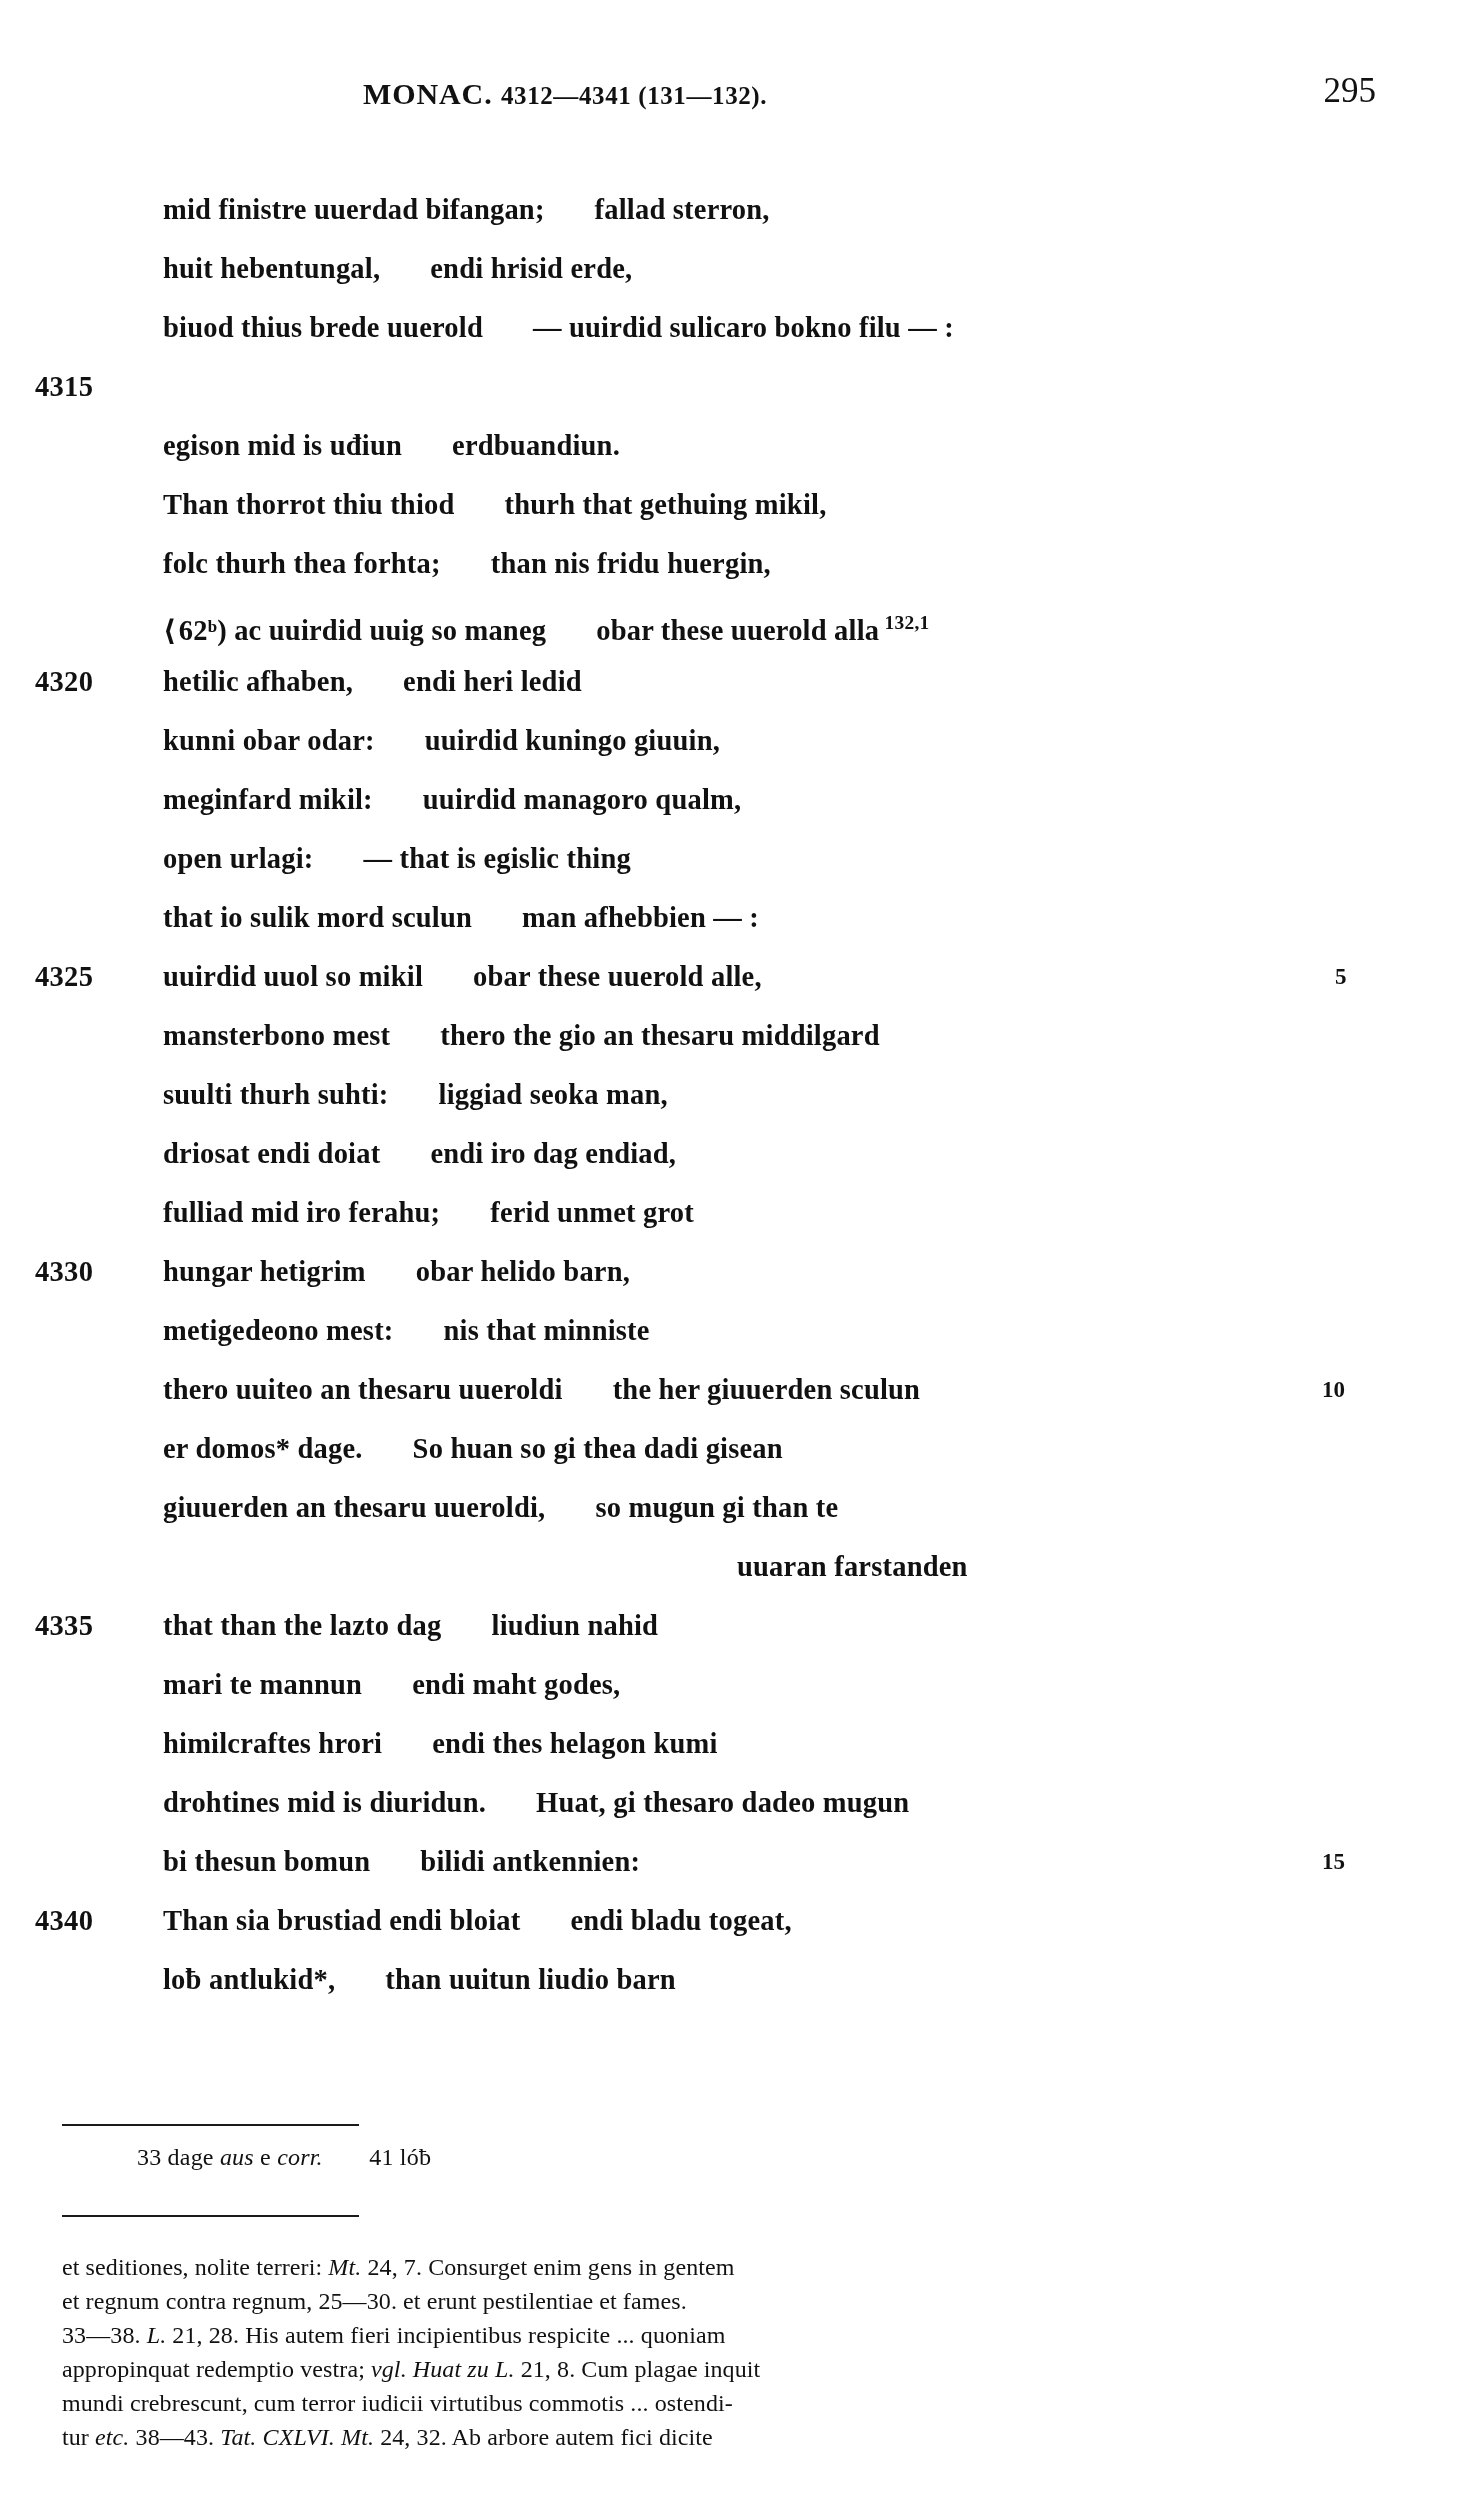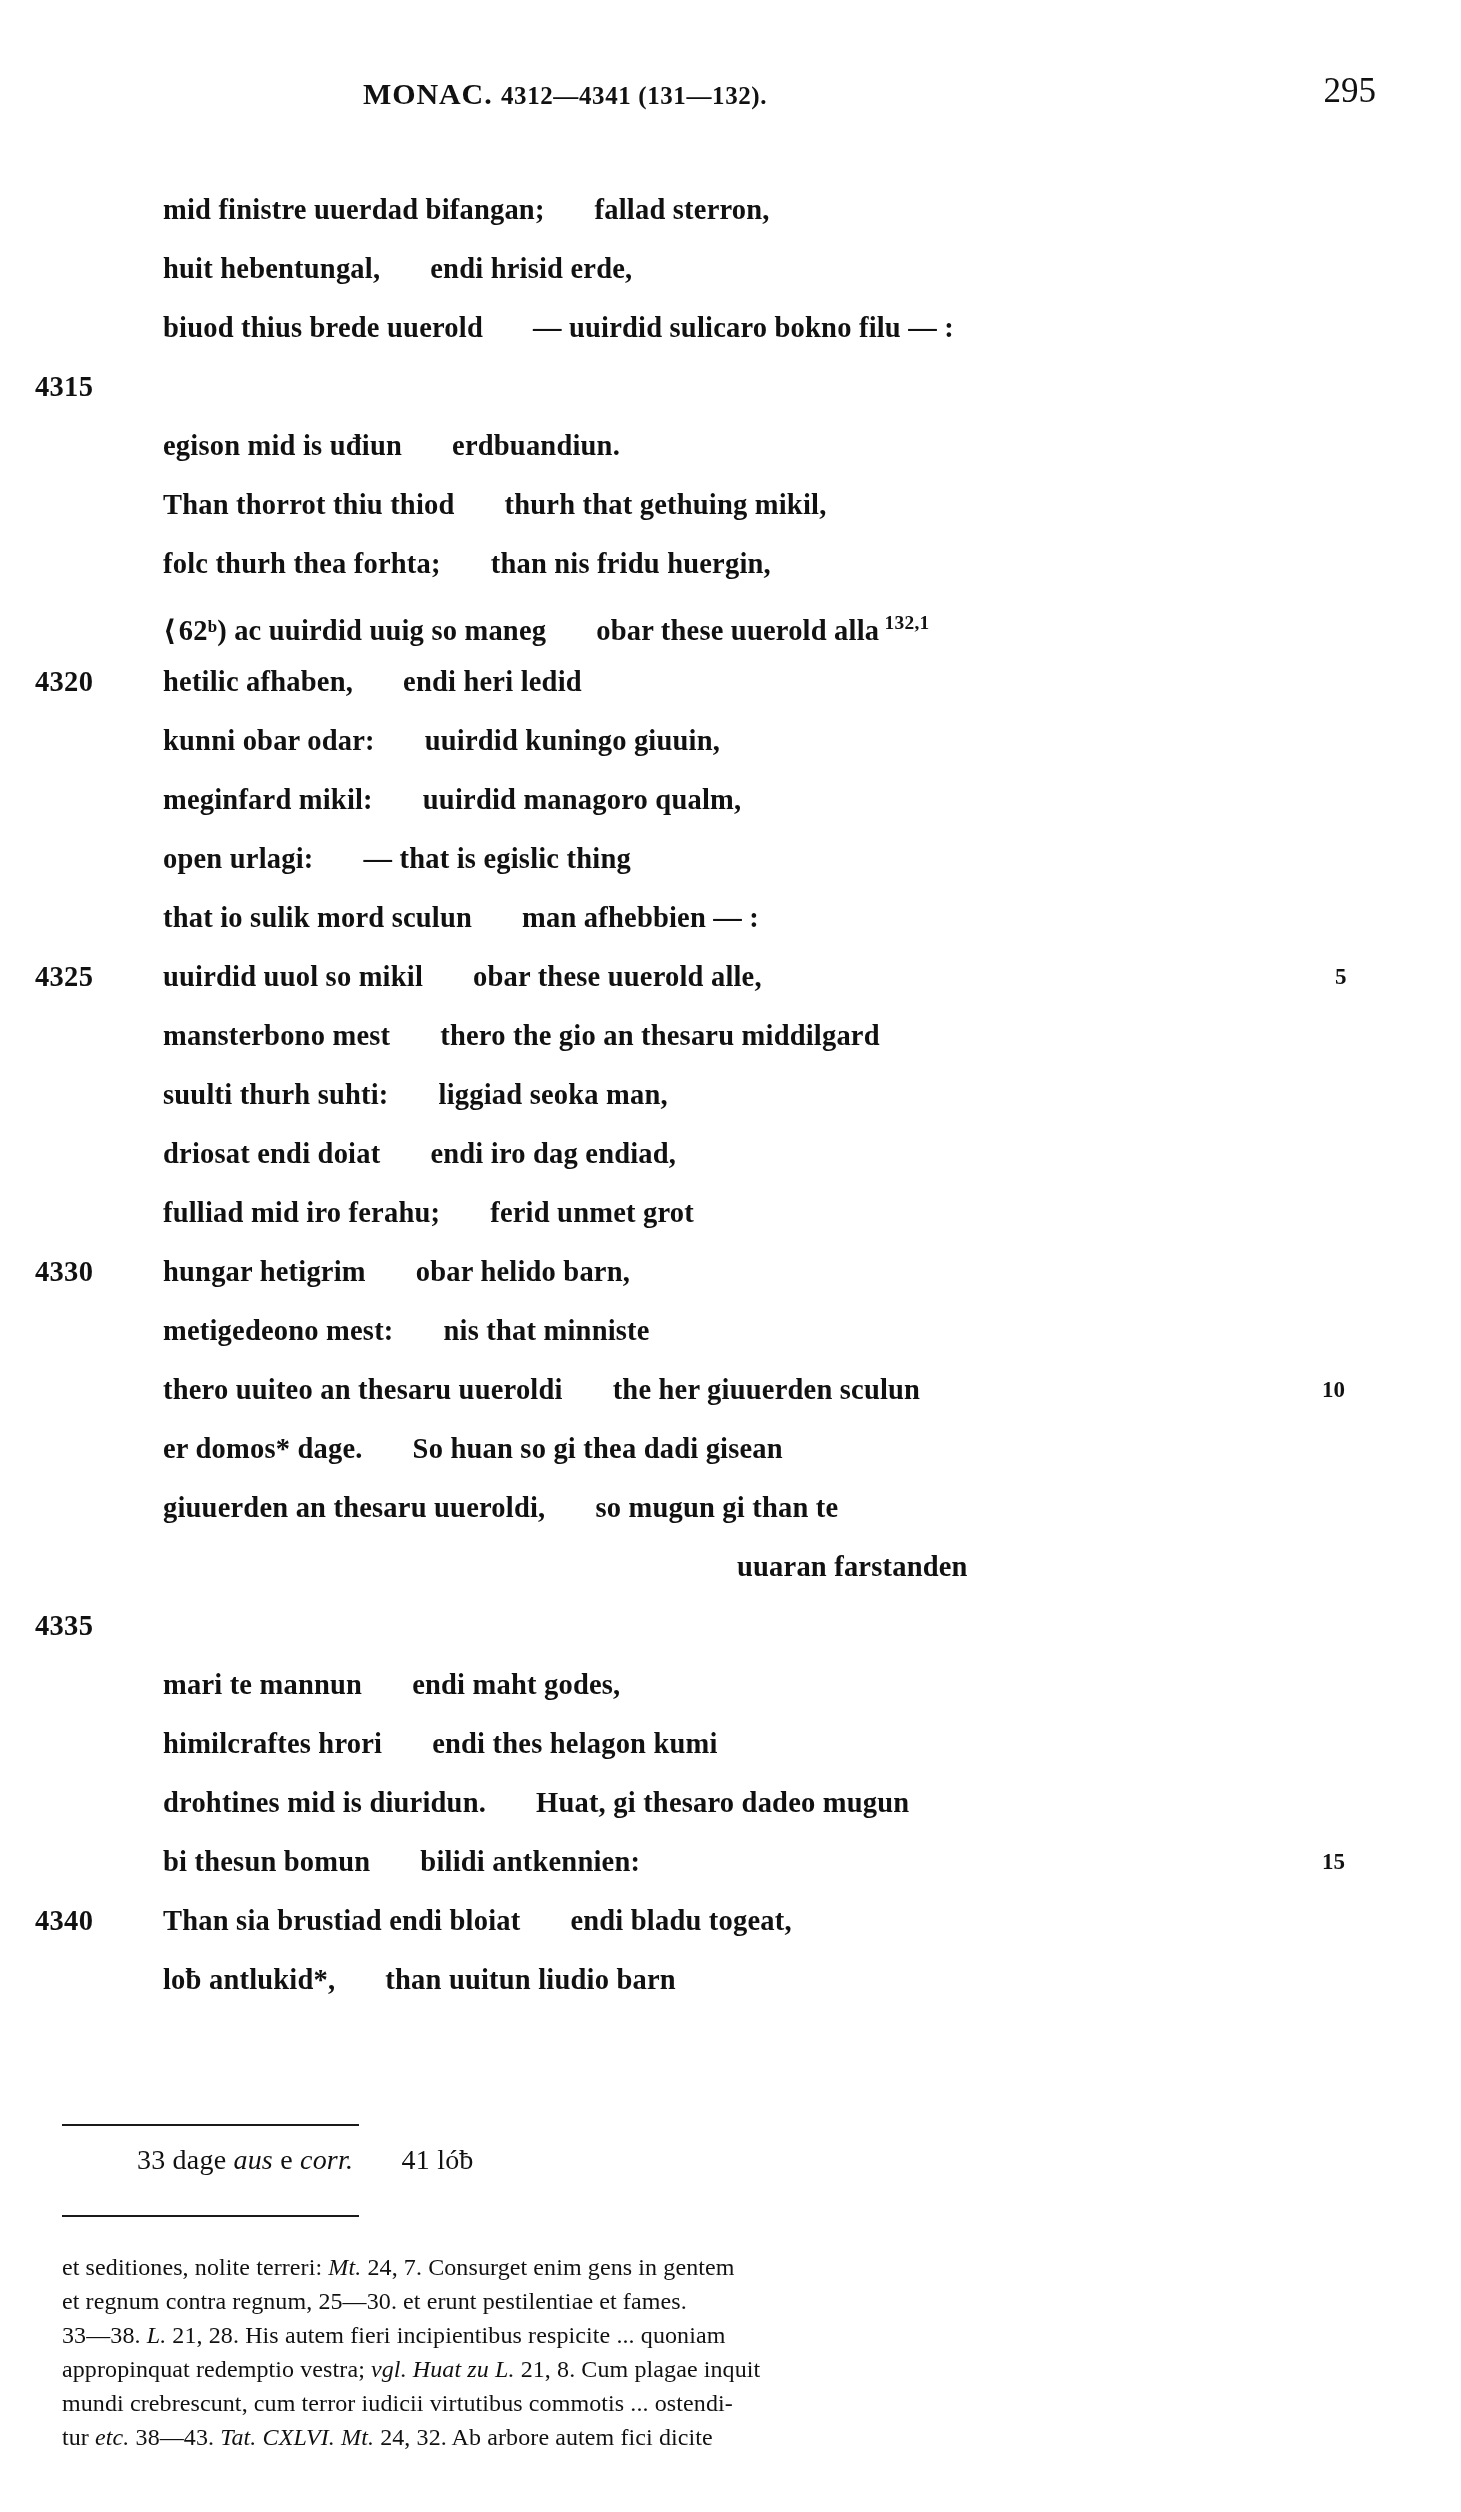--- a/index.html
+++ b/index.html
@@ -109,21 +109,21 @@
     background: #1a1a1a;
   }
   .rule-1 { left: 62px; top: 2047px; width: 297px; }
   .rule-2 { left: 62px; top: 2138px; width: 297px; }
 
   
   .apparatus {
     position: absolute;
     left: 137px;
     top: 2067px;
-    font-size: 28px;
+    font-size: 24px;
     letter-spacing: 0.2px;
     white-space: nowrap;
   }
   .apparatus .sp { display: inline-block; width: 34px; }
   .it { font-style: italic; }
 
   
   .footnote {
     position: absolute;
     left: 62px;
@@ -221,20 +221,21 @@
         <span class="vtext"><span>er domos* dage.</span><span class="gap-l"></span><span>So huan so gi thea dadi gisean</span></span>
       </div>
       <div class="vline">
         <span class="vtext"><span>giuuerden an thesaru uueroldi,</span><span class="gap-l"></span><span>so mugun gi than te</span></span>
       </div>
       <div class="vline">
         <span class="vtext indent-deep"><span>uuaran farstanden</span></span>
       </div>
       <div class="vline">
         <span class="vnum">4335</span>
+        <span class="vtext"><span>that than the lazto dag</span><span class="gap-l"></span><span>liudiun nahid</span></span>
       </div>
       <div class="vline">
         <span class="vtext"><span>mari te mannun</span><span class="gap-l"></span><span>endi maht godes,</span></span>
       </div>
       <div class="vline">
         <span class="vtext"><span>himilcraftes hrori</span><span class="gap-l"></span><span>endi thes helagon kumi</span></span>
       </div>
       <div class="vline">
         <span class="vtext"><span>drohtines mid is diuridun.</span><span class="gap-l"></span><span>Huat, gi thesaro dadeo mugun</span></span>
       </div>

